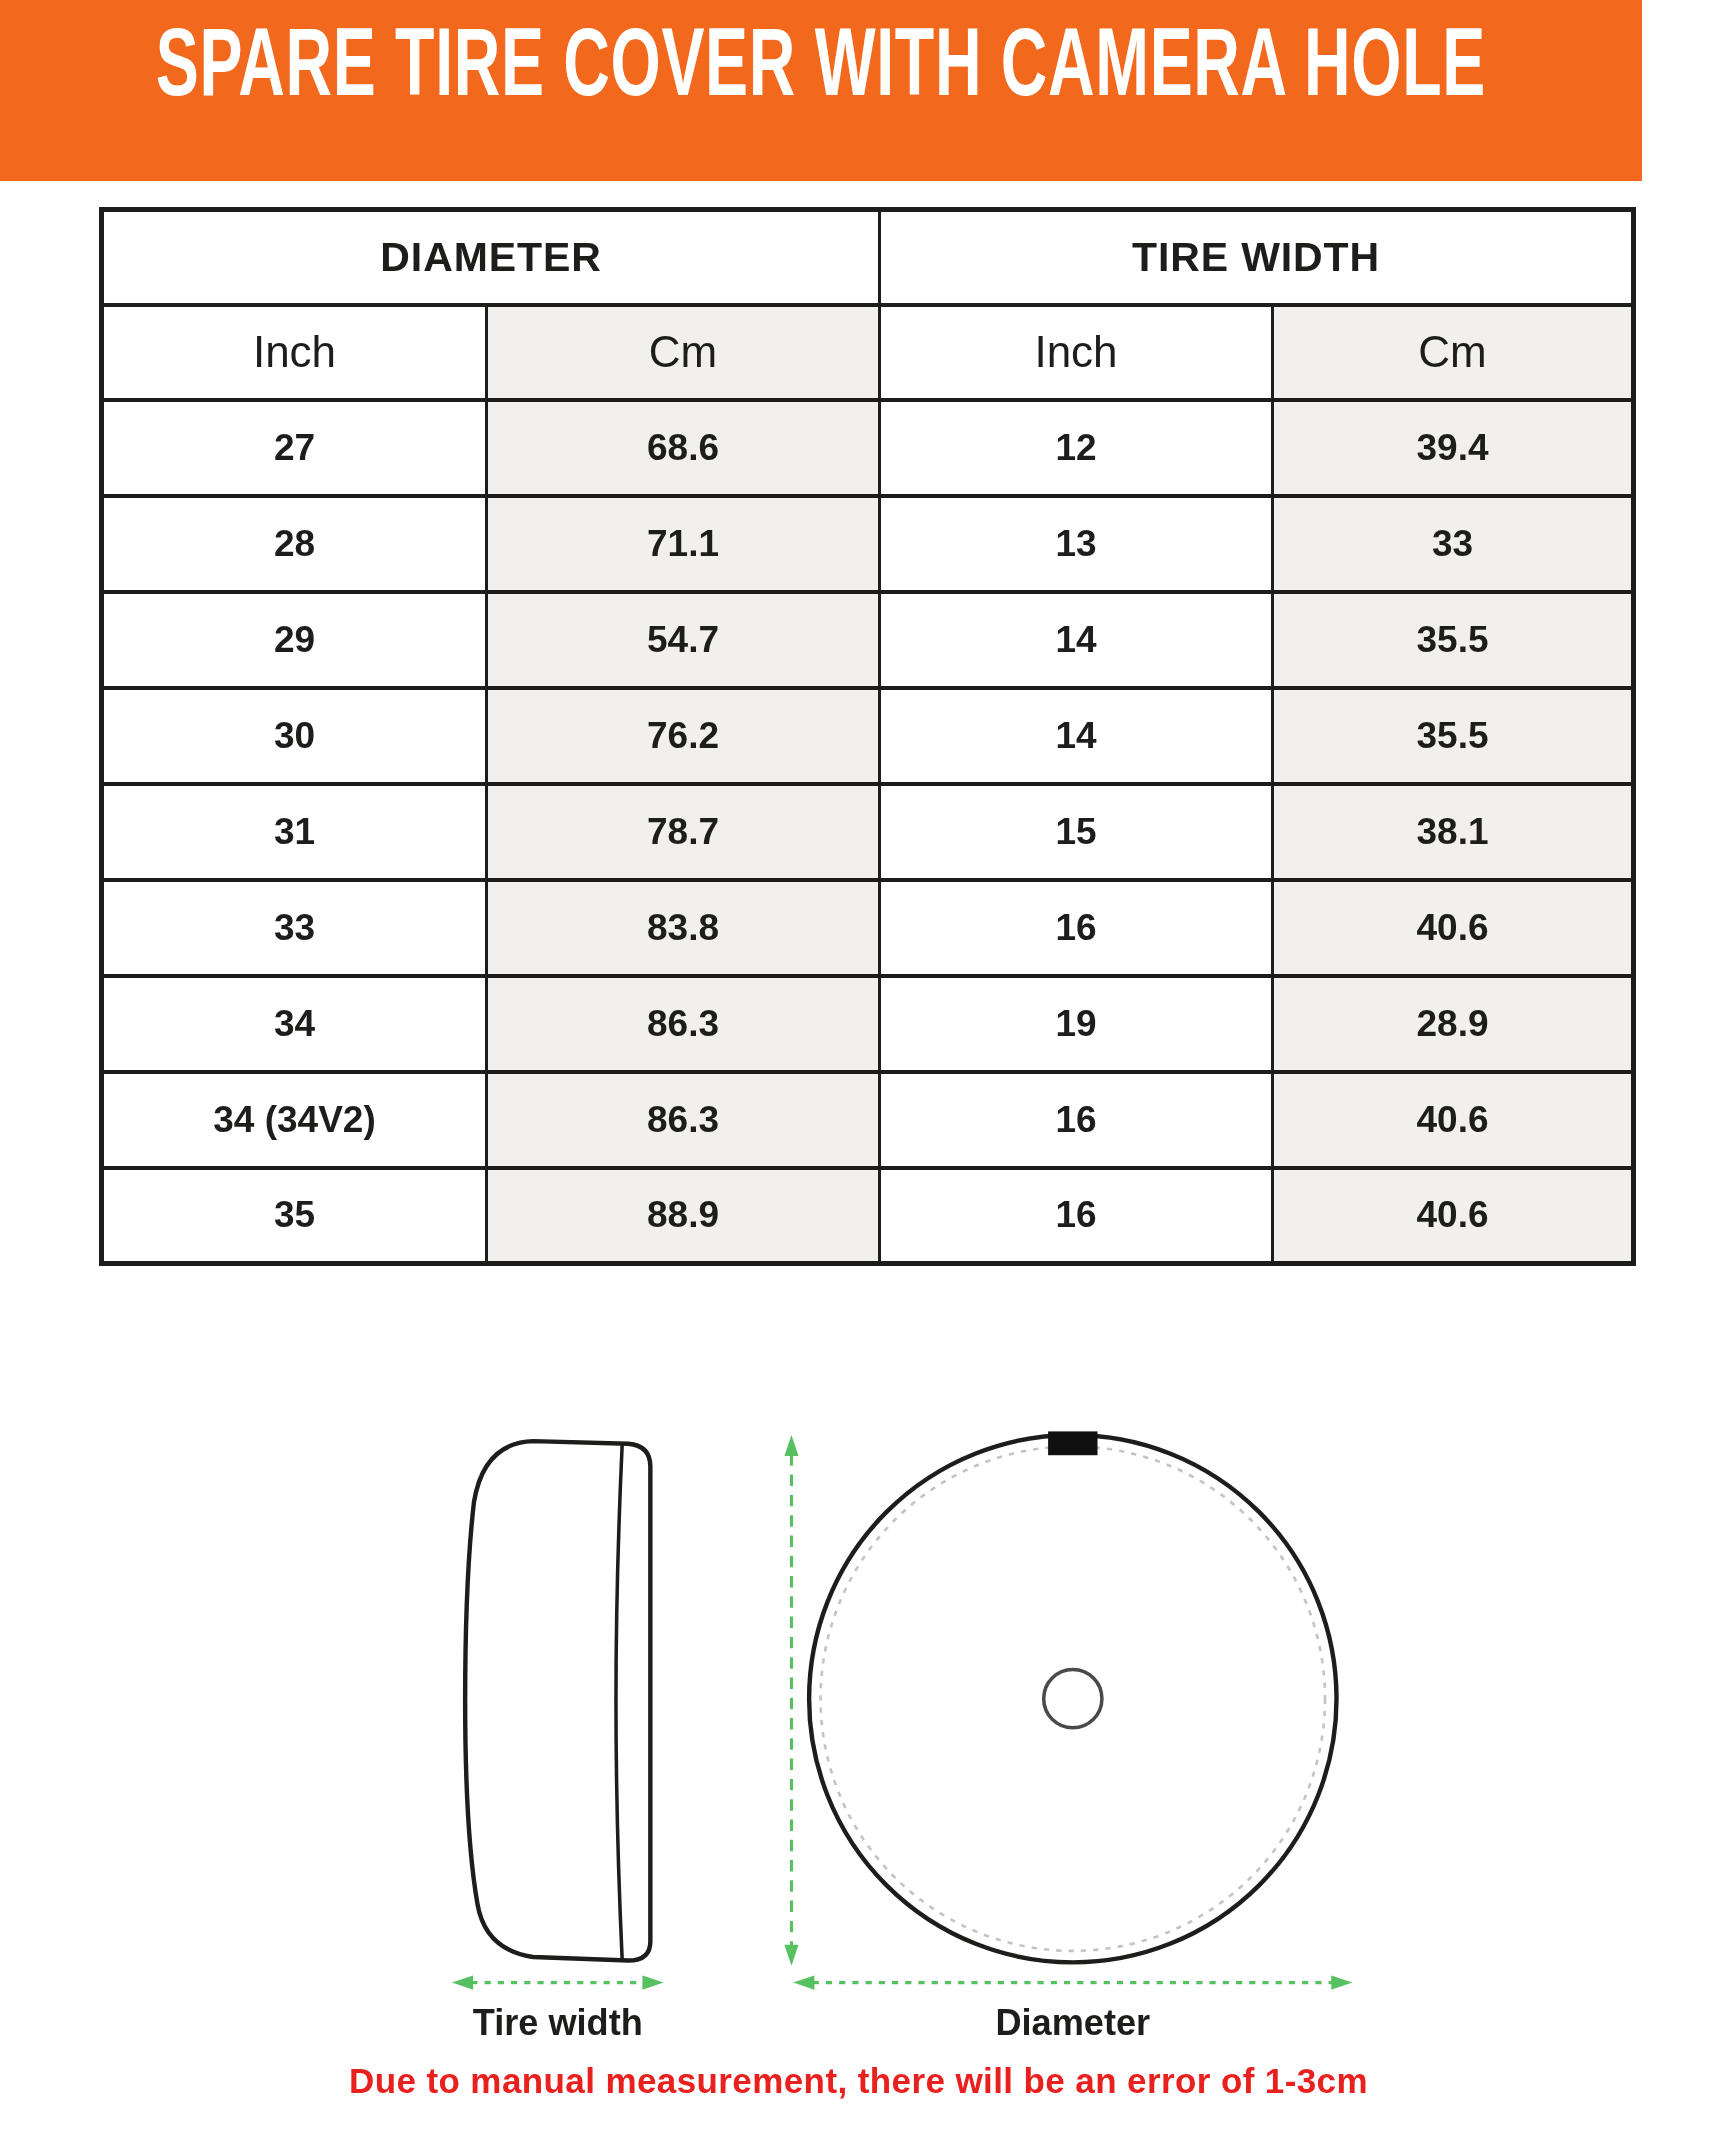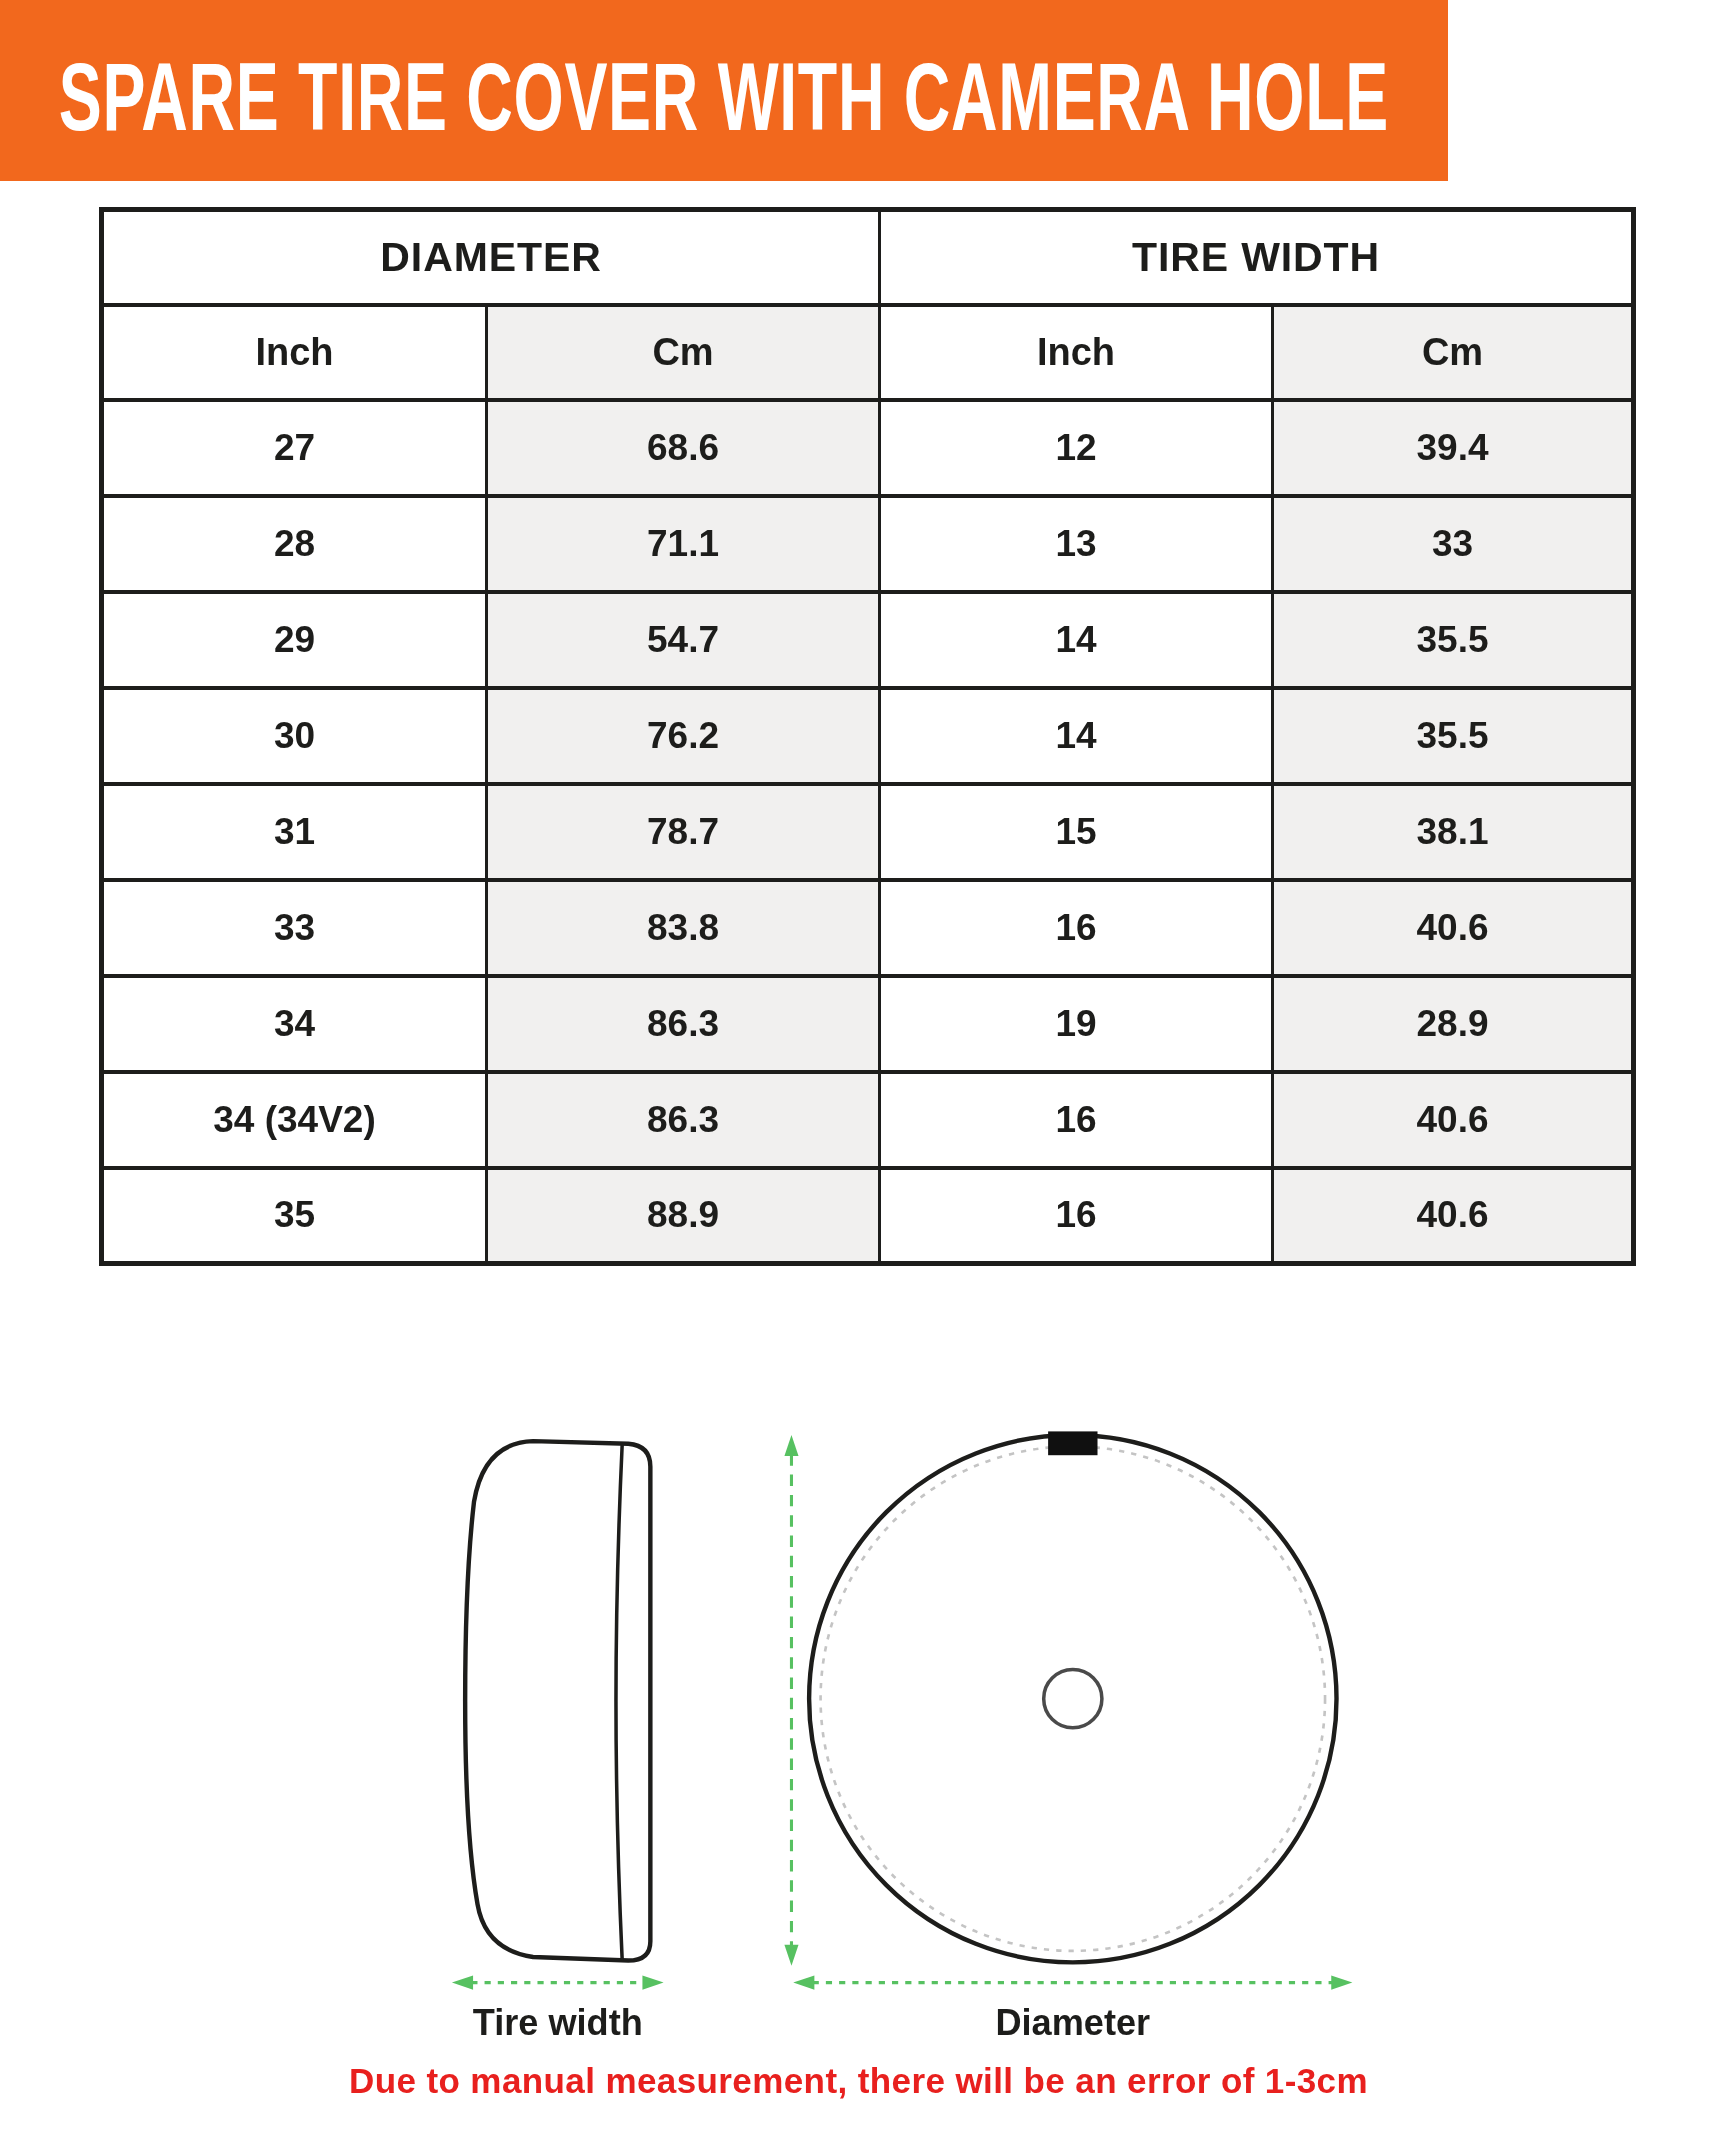--- a/index.html
+++ b/index.html
@@ -8,33 +8,33 @@
     --shade:#f1f0ef;
     --green:#57c161;
     --red:#e8201e;
     --dash-gray:#c4c4c4;
   }
   *{margin:0;padding:0;box-sizing:border-box;}
   html,body{width:1717px;height:2149px;background:#ffffff;font-family:"Liberation Sans",sans-serif;}
   .page{position:relative;width:1717px;height:2149px;background:#ffffff;overflow:hidden;}
 
   
-  .banner{position:absolute;left:0;top:0;width:1448px;height:181px;background:var(--orange);
-          display:flex;align-items:center;justify-content:center;}
+  .banner{position:absolute;left:0;top:0;width:1642px;height:181px;background:var(--orange);
+          display:flex;align-items:flex-start;justify-content:center;}
   .banner h1{color:#ffffff;font-size:86px;font-weight:800;white-space:nowrap;
              display:inline-block;transform:scale(0.75,1.12);letter-spacing:0.9px;padding-top:12.4px;}
 
   
   .size-table-wrap{position:absolute;left:99px;top:207px;width:1531px;}
   table{border-collapse:collapse;width:100%;table-layout:fixed;background:#fff;border:5.3px solid var(--ink);}
   th,td{border-left:3.5px solid var(--ink);border-right:3.5px solid var(--ink);
         border-top:4.4px solid var(--ink);border-bottom:4.4px solid var(--ink);
         text-align:center;vertical-align:middle;color:var(--ink);}
   tr.group-row th{height:95px;font-size:41px;font-weight:800;letter-spacing:0.9px;}
-  tr.sub-row th{height:95px;font-size:38px;font-weight:700;}
+  tr.sub-row th{height:95px;font-size:44px;font-weight:400;}
   tbody td{height:96px;font-size:37px;font-weight:700;}
   .shade{background:var(--shade);text-align:center;}
 
   
   .diagram{position:absolute;left:0;top:1412px;width:1717px;height:635px;}
   .outline{fill:#ffffff;stroke:var(--ink);stroke-width:5;stroke-linejoin:round;stroke-linecap:round;}
   .thinline{fill:none;stroke:var(--ink);stroke-width:4;stroke-linecap:round;}
   .dashcircle{fill:none;stroke:var(--dash-gray);stroke-width:3;stroke-dasharray:6 8;}
   .hole{fill:#ffffff;stroke:#4a4a4a;stroke-width:4;}
   .valve{fill:#101010;}

